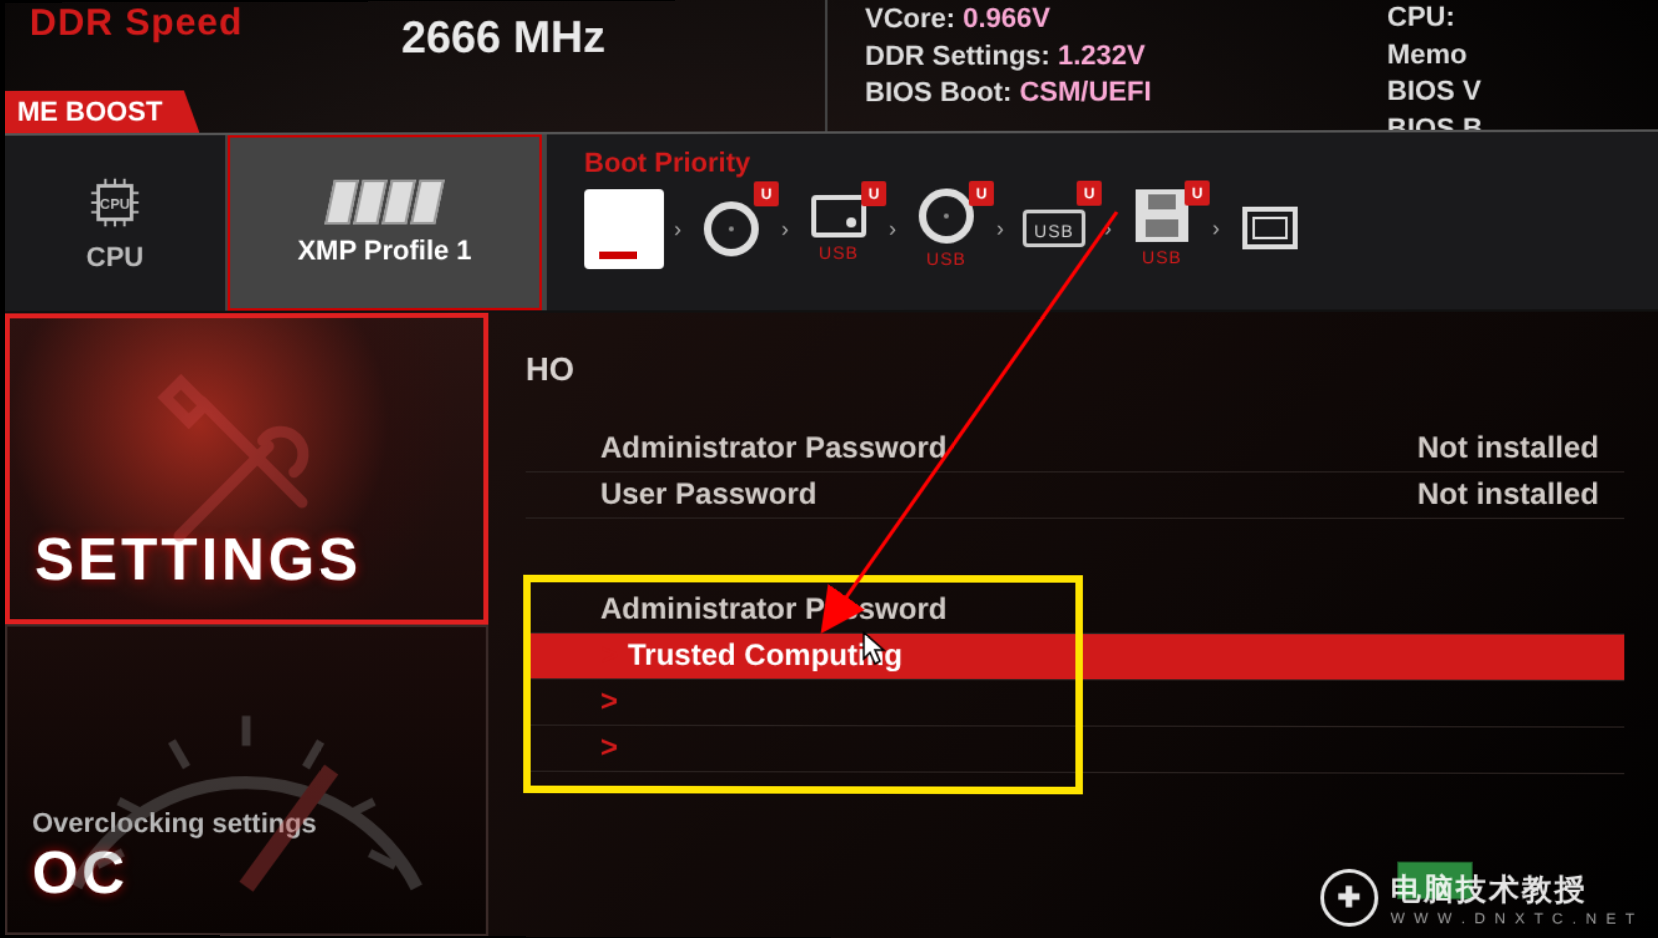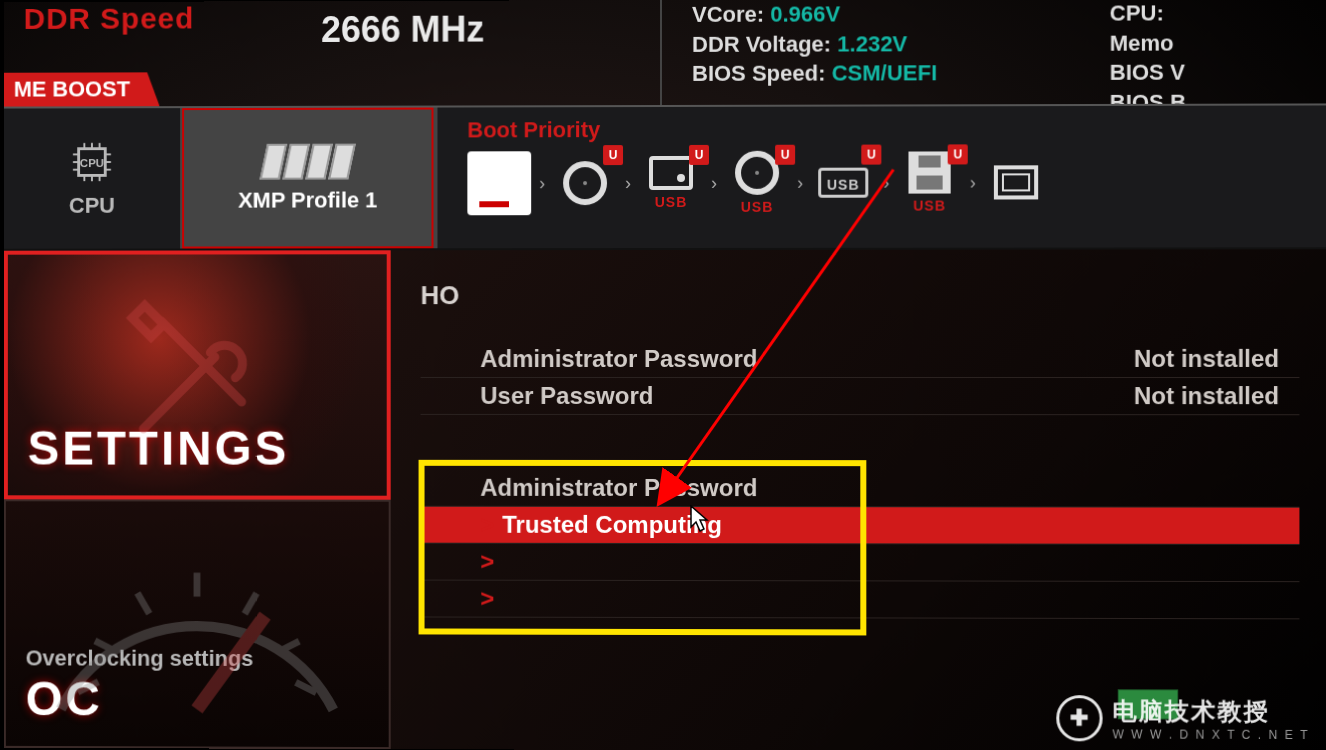--- a/index.html
+++ b/index.html
@@ -7,37 +7,37 @@
   body { position: relative; background: radial-gradient(ellipse at 40% 40%, #2a1a18 0%, #16100f 40%, #000 90%); transform: perspective(2000px) rotateY(-1deg); }
 
   
   .top-info { position:absolute; top:0; left:0; right:0; height:105px; display:flex; }
   .top-left { width:660px; padding:0 20px 10px 20px; position:relative; }
   .ddr-label { color:#d11a1a; font-size:30px; font-weight:bold; letter-spacing:1px; }
   .ddr-val { position:absolute; left:320px; top:8px; font-size:36px; font-weight:bold; color:#eaeaea; }
   .gameboost { position:absolute; left:0; bottom:0; background:#d11a1a; color:#fff; font-size:22px; font-weight:bold; padding:4px 30px 4px 10px; clip-path: polygon(0 0, 92% 0, 100% 100%, 0 100%); }
   .top-right { flex:1; padding:0 10px 0 30px; border-left:2px solid #444; font-size:22px; font-weight:bold; color:#ddd; line-height:1.35; display:flex; }
   .top-right .col { flex:1; }
-  .val-strong { color:#14b8a6; }
+  .val-strong { color:#f9a8d4; }
 
   
   .profiles { position:absolute; top:105px; left:0; right:0; height:145px; display:flex; background:#1a1a1c; border-top:2px solid #555; border-bottom:2px solid #111; }
   .profiles .pf { width:180px; border-right:2px solid #444; display:flex; flex-direction:column; align-items:center; justify-content:center; color:#bbb; }
   .profiles .pf.active { background:#444; color:#fff; box-shadow:inset 0 0 0 2px #c00; }
   .profiles .pf .lbl { font-size:22px; font-weight:bold; margin-top:8px; }
   .pf.wide { width:255px; }
   .bootprio { flex:1; padding:10px 20px 10px 30px; border-left:2px solid #444; }
   .bootprio .title { color:#d11a1a; font-size:22px; font-weight:bold; margin-bottom:8px; }
   .boot-icons { display:flex; align-items:center; gap:6px; }
   .boot-slot { width:64px; height:64px; display:flex; align-items:center; justify-content:center; position:relative; }
   .boot-slot.primary { background:#fff; border-radius:4px; }
   .boot-slot.primary::after { content:""; position:absolute; bottom:8px; left:12px; width:30px; height:6px; background:#c00; }
   .badge-u { position:absolute; top:-6px; right:-6px; width:20px; height:20px; background:#d11a1a; border-radius:2px; font-size:12px; font-weight:bold; color:#fff; display:flex; align-items:center; justify-content:center; }
   .chevron { color:#aaa; font-size:18px; padding:0 2px; }
-  .usb-label { font-size:14px; font-weight:bold; letter-spacing:1px; margin-top:4px; }
+  .usb-label { font-size:14px; font-weight:normal; letter-spacing:1px; margin-top:4px; }
   .usb-red .usb-label { color:#d11a1a; }
   .usb-grey { border:3px solid #ccc; border-radius:4px; padding:2px 6px; }
   .usb-grey .usb-label { color:#ccc; }
 
   
   .sidebar { position:absolute; top:250px; left:0; width:390px; bottom:0; background:linear-gradient(#2a1311,#0a0403); }
   .side-item { height:250px; border:2px solid #3a2a28; position:relative; padding:20px; display:flex; flex-direction:column; justify-content:flex-end; }
   .side-item.active { border:4px solid #e02020; background:radial-gradient(circle at 40% 35%, rgba(255,60,40,0.55), rgba(60,10,10,0.2) 55%, rgba(0,0,0,0) 75%); }
   .side-item .big { font-size:48px; font-weight:bold; letter-spacing:3px; color:#fff; text-shadow:0 0 8px rgba(255,0,0,0.6); }
   .side-item .small { font-size:22px; font-weight:bold; color:#b8b8b8; }
@@ -90,22 +90,22 @@
 
 <div class="top-info">
   <div class="top-left">
     <div class="ddr-label">DDR Speed</div>
     <div class="ddr-val">2666 MHz</div>
     <div class="gameboost">ME BOOST</div>
   </div>
   <div class="top-right">
     <div class="col">
       <div><span>VCore:</span> <span class="val-strong">0.966V</span></div>
-      <div><span>DDR Voltage:</span> <span class="val-strong">1.232V</span></div>
-      <div><span>BIOS Speed:</span> <span class="val-strong">CSM/UEFI</span></div>
+      <div><span>DDR Settings:</span> <span class="val-strong">1.232V</span></div>
+      <div><span>BIOS Boot:</span> <span class="val-strong">CSM/UEFI</span></div>
     </div>
     <div class="col" style="flex:0.5">
       <div>CPU:</div>
       <div>Memo</div>
       <div>BIOS V</div>
       <div>BIOS B</div>
     </div>
   </div>
 </div>
 

